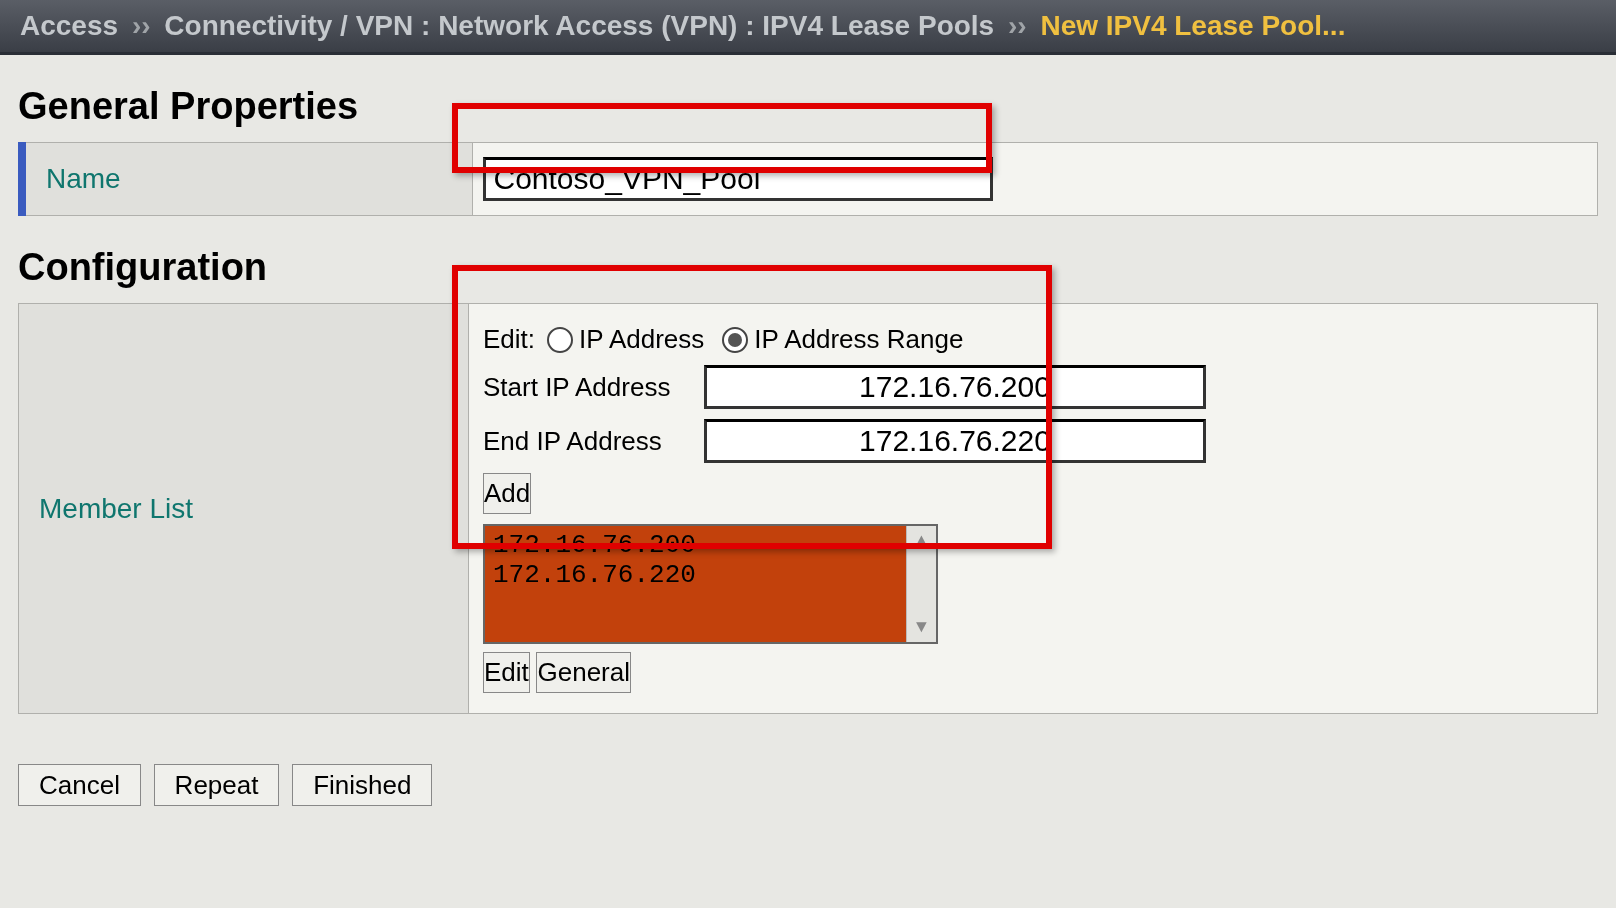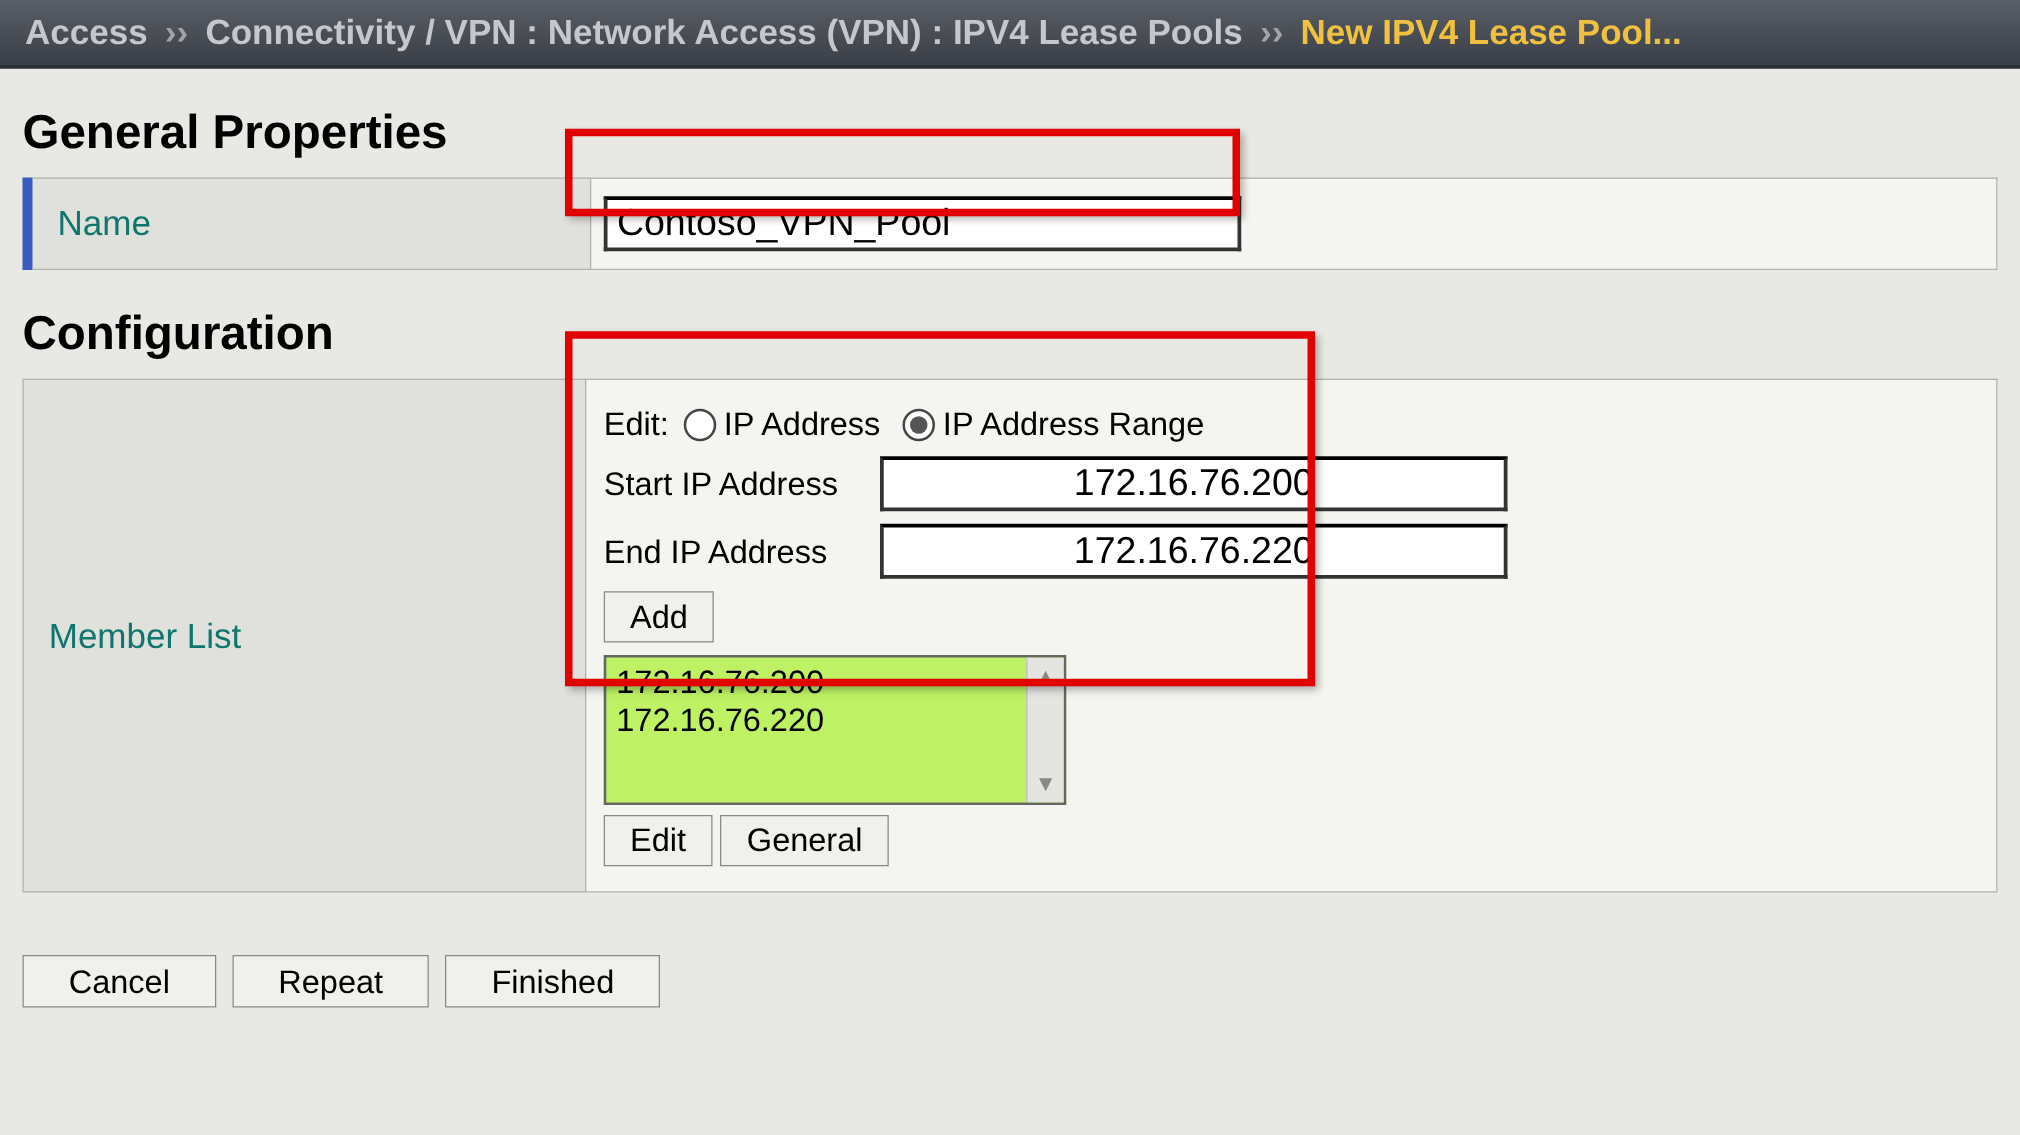--- a/index.html
+++ b/index.html
@@ -74,54 +74,55 @@
       margin: 0 6px; background:#fff;
     }
     .radio-dot.checked::after{
       content:""; width:14px; height:14px; background:#555; border-radius:50%;
     }
     .ip-label { display:inline-block; width: 215px; font-size:26px;}
     .ip-input { width: 502px; text-align: center; }
     .btn {
       font-family: Arial, Helvetica, sans-serif;
       font-size: 26px;
-      padding: 4px 20px;
+      padding: 4px 0;
       background: #f0f0ec;
       border: 1px solid #888;
       cursor: pointer;
     }
     .btn-small { font-size: 26px; }
     .listbox {
-      width: 370px;
+      width: 455px;
       height: 120px;
       border: 2px solid #666;
-      background: #bef264;
+      background: #c2410c;
       font-size: 26px;
       position: relative;
       overflow: hidden;
       margin: 4px 0 8px 0;
+      font-family: Liberation Mono, monospace;
     }
     .listbox .item { padding: 4px 8px; }
     .listbox .scroll {
       position:absolute; right:0; top:0; bottom:0; width:30px;
       background:#e4e4e0; border-left:1px solid #bbb;
       display:flex; flex-direction:column; justify-content:space-between;
     }
     .listbox .scroll .arr{
       height:30px; display:flex; align-items:center; justify-content:center;
       color:#888; font-size:18px;
     }
     .highlight-box {
       position: absolute;
       border: 6px solid #e00000;
       pointer-events: none;
       box-shadow: 3px 3px 6px rgba(0,0,0,0.3);
     }
     .footer-btns { padding: 0 18px 20px 18px; }
-    .footer-btns .btn { height: 42px; margin-right: 6px; padding: 4px 36px;}
+    .footer-btns .btn { height: 42px; margin-right: 6px; padding: 4px 20px;}
     .rel { position: relative; }
   </style>
 </head>
 <body>
 
 <div class="breadcrumb">
   <span>Access</span>
   <span class="sep">››</span>
   <span>Connectivity / VPN : Network Access (VPN) : IPV4 Lease Pools</span>
   <span class="sep">››</span>

